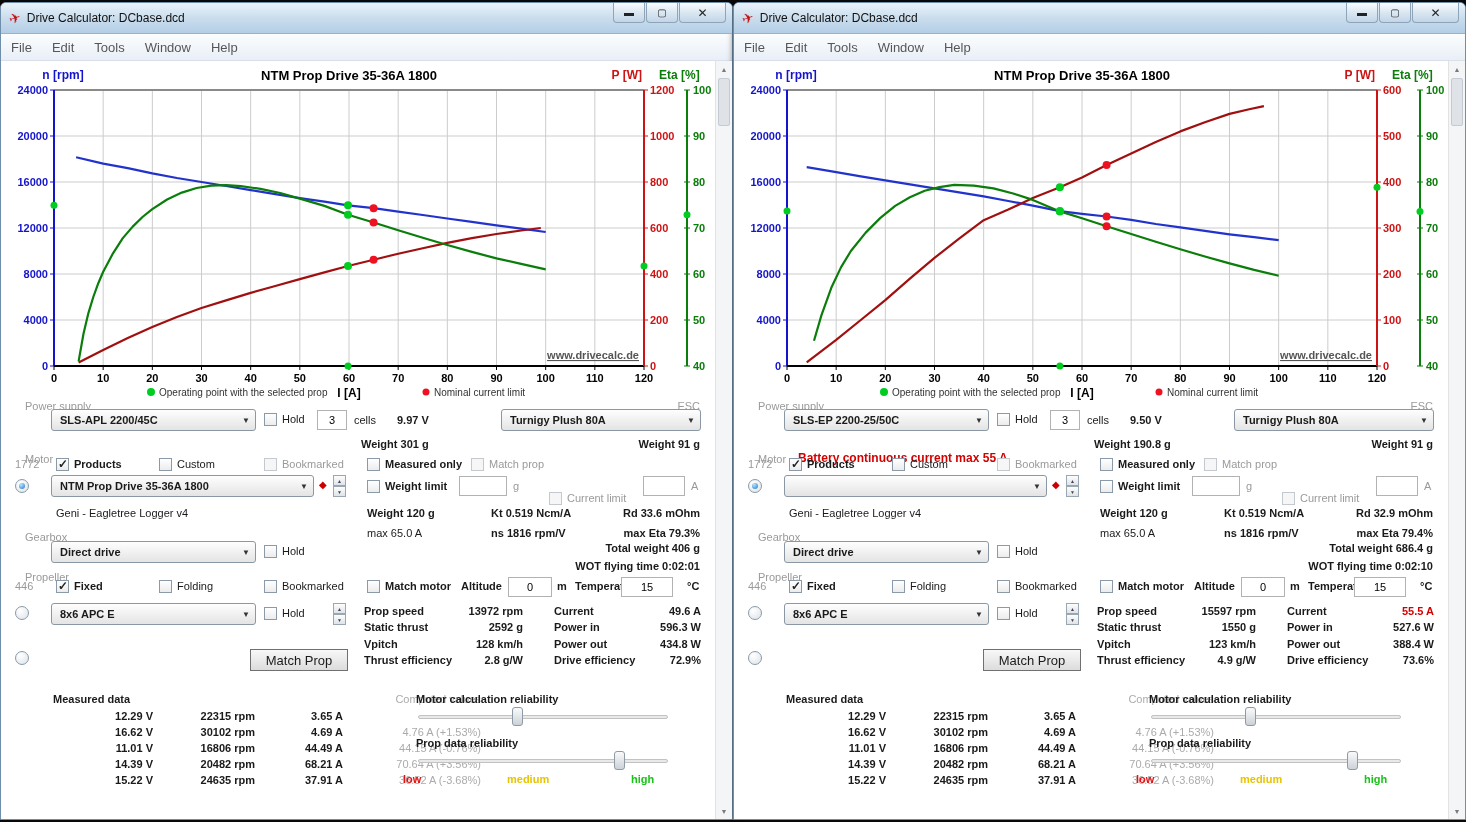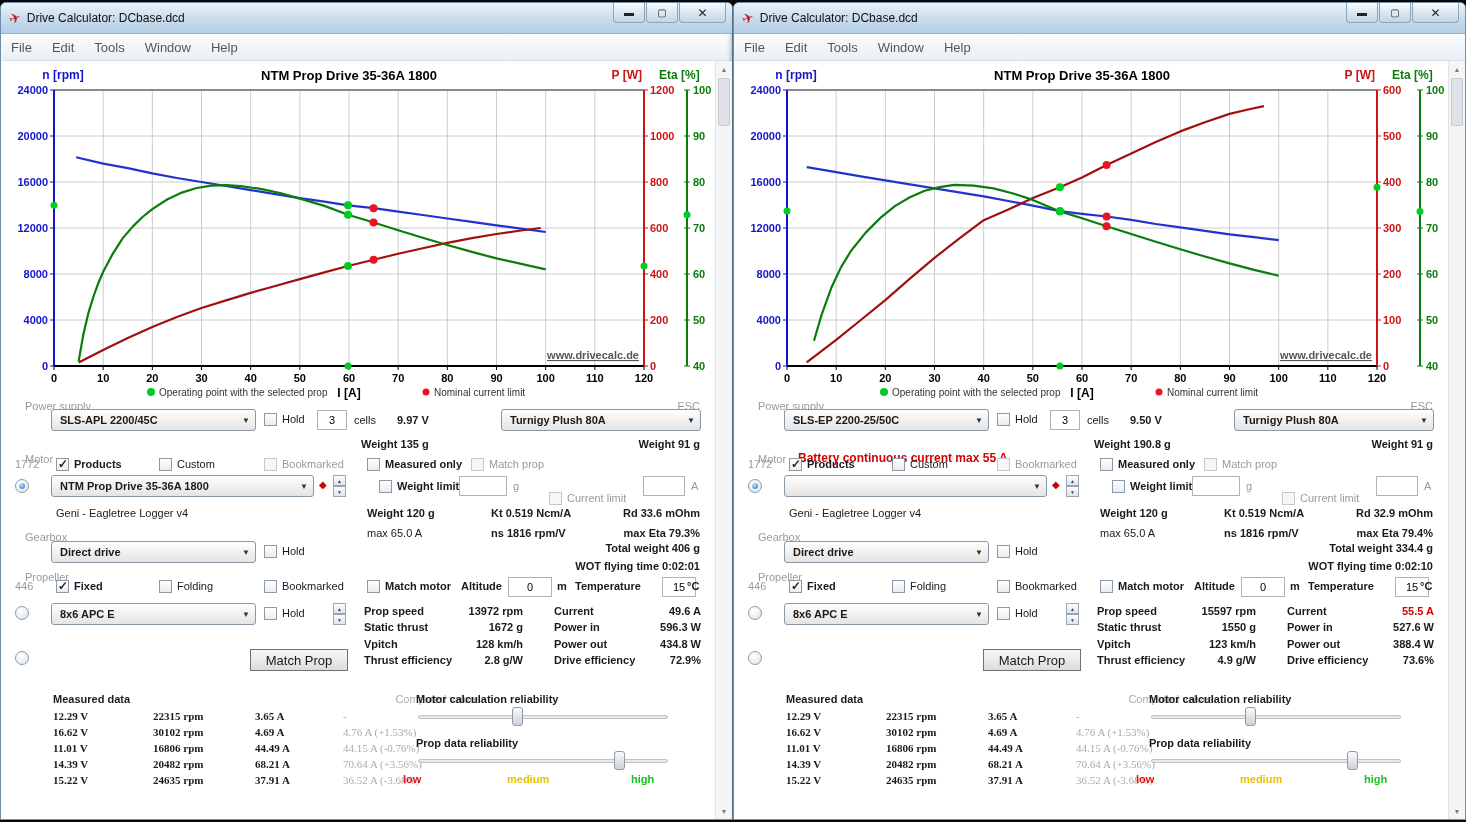--- a/index.html
+++ b/index.html
@@ -29,21 +29,21 @@
   .cb{width:13px;height:13px;box-sizing:border-box;border:1px solid #8a9aa8;background:linear-gradient(#fff,#ececec);position:relative;flex:0 0 13px;}
   .cb.checked::after{content:"✓";position:absolute;left:1px;top:-2px;font-size:12px;font-weight:700;color:#222;}
   .cb.dis{border-color:#c3c9cf;background:#f6f6f6;}
   .radio{position:absolute;width:14px;height:14px;border-radius:50%;box-sizing:border-box;border:1px solid #8a9aa8;background:radial-gradient(circle at 35% 30%,#fff,#dde3e9);}
   .radio.sel::after{content:"";position:absolute;left:3px;top:3px;width:6px;height:6px;border-radius:50%;background:radial-gradient(circle at 35% 30%,#b9e4ff,#1f76c8);}
   .spin{position:absolute;width:13px;height:22px;display:flex;flex-direction:column;}
   .spin span{flex:1;border:1px solid #9aa6b2;background:linear-gradient(#fdfdfd,#dfe4e9);font-size:5px;color:#445;display:flex;align-items:center;justify-content:center;}
   .diamond{position:absolute;color:#cc0000;font-size:10px;}
   
   .mrow{position:absolute;left:52px;width:428px;font-weight:700;}
-  .mrow span{display:inline-block;text-align:left;font-family:Liberation Serif, serif;}
+  .mrow span{display:inline-block;text-align:right;}
   .mc1{width:100px;} .mc2{width:102px;} .mc3{width:88px;} .mc4{width:138px;color:#ababab;font-weight:400;}
   
   .slider{position:absolute;width:250px;height:18px;}
   .sl-track{position:absolute;left:0;right:0;top:8px;height:2px;background:#e9e9e9;border:1px solid #c2c2c2;border-radius:2px;}
   .sl-thumb{position:absolute;top:0;width:9px;height:17px;background:linear-gradient(#fafafa,#ccd2d8);border:1px solid #8e9aa5;border-radius:3px;}
   
   .vscroll{position:absolute;right:0;top:0;bottom:0;width:16px;background:#f4f5f7;border-left:1px solid #e2e2e2;}
   .sb-btn{position:absolute;left:0;width:16px;height:16px;display:flex;align-items:center;justify-content:center;font-size:7px;color:#7a7a7a;}
   .sb-thumb{position:absolute;left:2px;right:2px;top:17px;height:46px;background:#dfe3e8;border:1px solid #c5cbd2;border-radius:2px;}
   
@@ -55,41 +55,41 @@
   .dd-esc{left:500px;top:348px;width:200px}
   .t-w195{left:360px;top:377px;font-weight:700}.t-w91{right:32px;top:377px;font-weight:700}
   .l-motor{left:24px;top:392px}
   .t-warn{left:64px;top:390px;color:#d40000;font-weight:700;font-size:12px}
   .t-1772{left:14px;top:397px;color:#9a9a9a}
   .cb-products{left:55px;top:396px}.cb-custom{left:158px;top:396px}.cb-bm1{left:263px;top:396px}.cb-meas{left:366px;top:396px}.cb-mprop{left:470px;top:396px}
   .radio1{left:14px;top:418px}
   .dd-motor{left:50px;top:414px;width:263px}
   .dia1{left:318px;top:418px}
   .spin1{left:332px;top:414px}
-  .cb-wlim{left:378px;top:418px}
+  .cb-wlim{left:366px;top:418px}
   .inp-wlim{left:458px;top:415px;width:48px}
   .t-g{left:512px;top:419px;color:#9a9a9a}
   .cb-clim{left:548px;top:430px}
   .inp-clim{left:642px;top:415px;width:42px}
   .t-A{left:690px;top:419px;color:#9a9a9a}
   .t-geni{left:55px;top:446px}
   .t-mw{left:366px;top:446px;font-weight:700}.t-kt{left:490px;top:446px;font-weight:700}.t-rd{right:32px;top:446px;font-weight:700}
   .t-maxa{left:366px;top:466px;font-weight:400}.t-ns{left:490px;top:466px;font-weight:700}.t-maxeta{right:32px;top:466px;font-weight:700}
   .l-gear{left:24px;top:470px}
   .dd-gear{left:50px;top:480px;width:205px}
   .cb-hold2{left:263px;top:483px}
   .t-tw{right:32px;top:481px;font-weight:700}.t-wot{right:32px;top:499px;font-weight:700}
   .l-prop{left:24px;top:510px}
   .t-446{left:14px;top:519px;color:#9a9a9a}
   .cb-fixed{left:55px;top:518px}.cb-fold{left:158px;top:518px}.cb-bm2{left:263px;top:518px}.cb-mmotor{left:366px;top:518px}
   .t-alt{left:460px;top:519px;font-weight:700}
   .inp-alt{left:507px;top:516px;width:44px}
   .t-m{left:556px;top:519px;font-weight:700}
   .t-temp{left:574px;top:519px;font-weight:700}
-  .inp-temp{left:661px;top:516px;width:34px}
+  .inp-temp{left:620px;top:516px;width:52px}
   .t-degc{left:686px;top:519px;font-weight:700}
   .radio2{left:14px;top:545px}
   .dd-prop{left:50px;top:542px;width:205px}
   .cb-hold3{left:263px;top:545px}
   .spin2{left:332px;top:542px}
   .s-l{font-weight:700}
   .s-v{position:absolute;text-align:right;font-weight:700}
   .sy0{top:544px}.sy1{top:560px}.sy2{top:577px}.sy3{top:593px}
   .sx-l1{left:363px}.sx-v1{left:430px;width:92px}.sx-l2{left:553px}.sx-v2{left:608px;width:92px}
   .btn-match{left:249px;top:588px;width:98px;height:22px}
@@ -247,21 +247,21 @@
       <span class="abs seclabel l-esc">ESC</span>
       <div class="dd dd-power">SLS-APL 2200/45C</div>
       <div class="cbwrap cb-hold1">
           <span class="cb"></span>
           <span>Hold</span>
         </div>
       <input class="inp inp-cells" value="3" style="">
       <span class="abs t-cells">cells</span>
       <span class="abs t-volt">9.97 V</span>
       <div class="dd dd-esc">Turnigy Plush 80A</div>
-      <span class="abs t-w195">Weight 135 g</span>
+      <span class="abs t-w195">Weight 301 g</span>
       <span class="abs t-w91">Weight 91 g</span>
 
       <span class="abs seclabel l-motor">Motor</span>
       <span class="abs t-warn"></span>
       <span class="abs t-1772">1772</span>
       <div class="cbwrap cb-products">
           <span class="cb checked"></span>
           <span class="b">Products</span>
         </div>
       <div class="cbwrap cb-custom">
@@ -352,21 +352,21 @@
       <span class="spin spin2">
           <span>▲</span>
           <span>▼</span>
         </span>
 
       <span class="abs s-l sx-l1 sy0">Prop speed</span>
       <span class="s-v sx-v1 sy0">13972 rpm</span>
       <span class="abs s-l sx-l2 sy0">Current</span>
       <span class="s-v sx-v2 sy0">49.6 A</span>
       <span class="abs s-l sx-l1 sy1">Static thrust</span>
-      <span class="s-v sx-v1 sy1">1672 g</span>
+      <span class="s-v sx-v1 sy1">2592 g</span>
       <span class="abs s-l sx-l2 sy1">Power in</span>
       <span class="s-v sx-v2 sy1">596.3 W</span>
       <span class="abs s-l sx-l1 sy2">Vpitch</span>
       <span class="s-v sx-v1 sy2">128 km/h</span>
       <span class="abs s-l sx-l2 sy2">Power out</span>
       <span class="s-v sx-v2 sy2">434.8 W</span>
       <span class="abs s-l sx-l1 sy3">Thrust efficiency</span>
       <span class="s-v sx-v1 sy3">2.8 g/W</span>
       <span class="abs s-l sx-l2 sy3">Drive efficiency</span>
       <span class="s-v sx-v2 sy3">72.9%</span>
@@ -603,21 +603,21 @@
       <span class="abs t-maxa">max 65.0 A</span>
       <span class="abs t-ns">ns 1816 rpm/V</span>
       <span class="abs t-maxeta">max Eta 79.4%</span>
 
       <span class="abs seclabel l-gear">Gearbox</span>
       <div class="dd dd-gear">Direct drive</div>
       <div class="cbwrap cb-hold2">
           <span class="cb"></span>
           <span>Hold</span>
         </div>
-      <span class="abs t-tw">Total weight 334.4 g</span>
+      <span class="abs t-tw">Total weight 686.4 g</span>
       <span class="abs t-wot">WOT flying time 0:02:10</span>
 
       <span class="abs seclabel l-prop">Propeller</span>
       <span class="abs t-446">446</span>
       <div class="cbwrap cb-fixed">
           <span class="cb checked"></span>
           <span class="b">Fixed</span>
         </div>
       <div class="cbwrap cb-fold">
           <span class="cb"></span>

